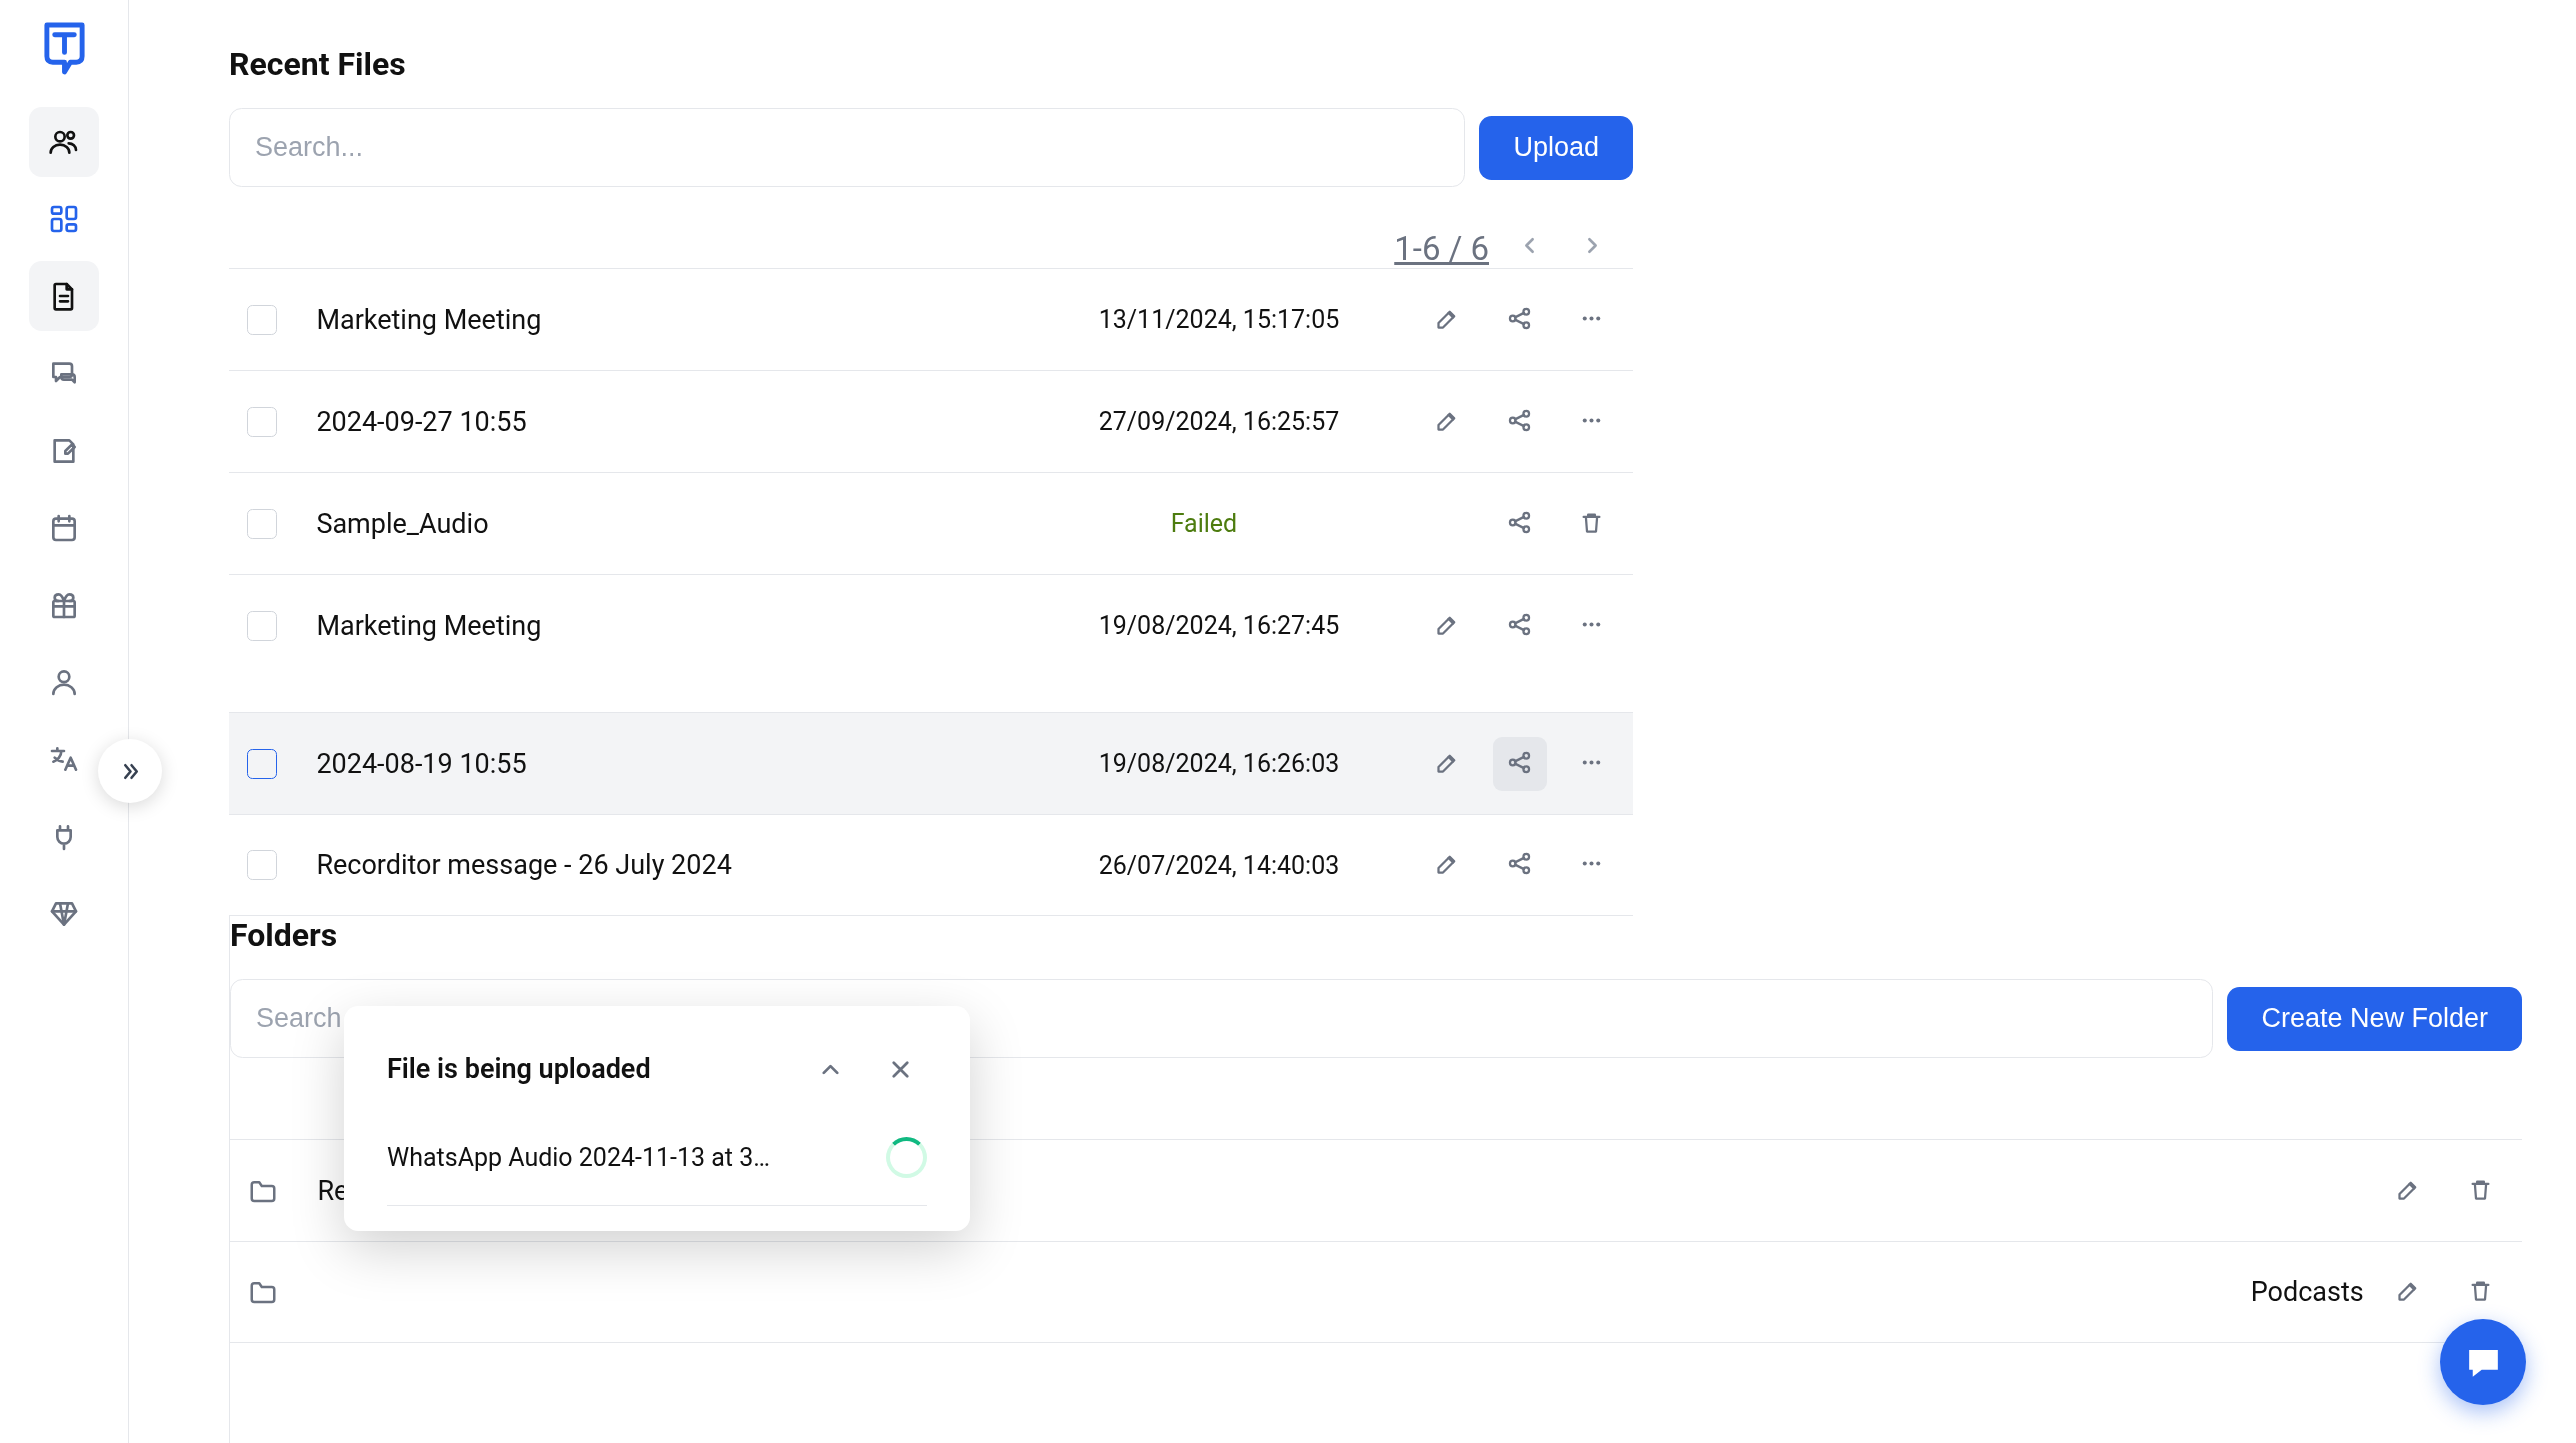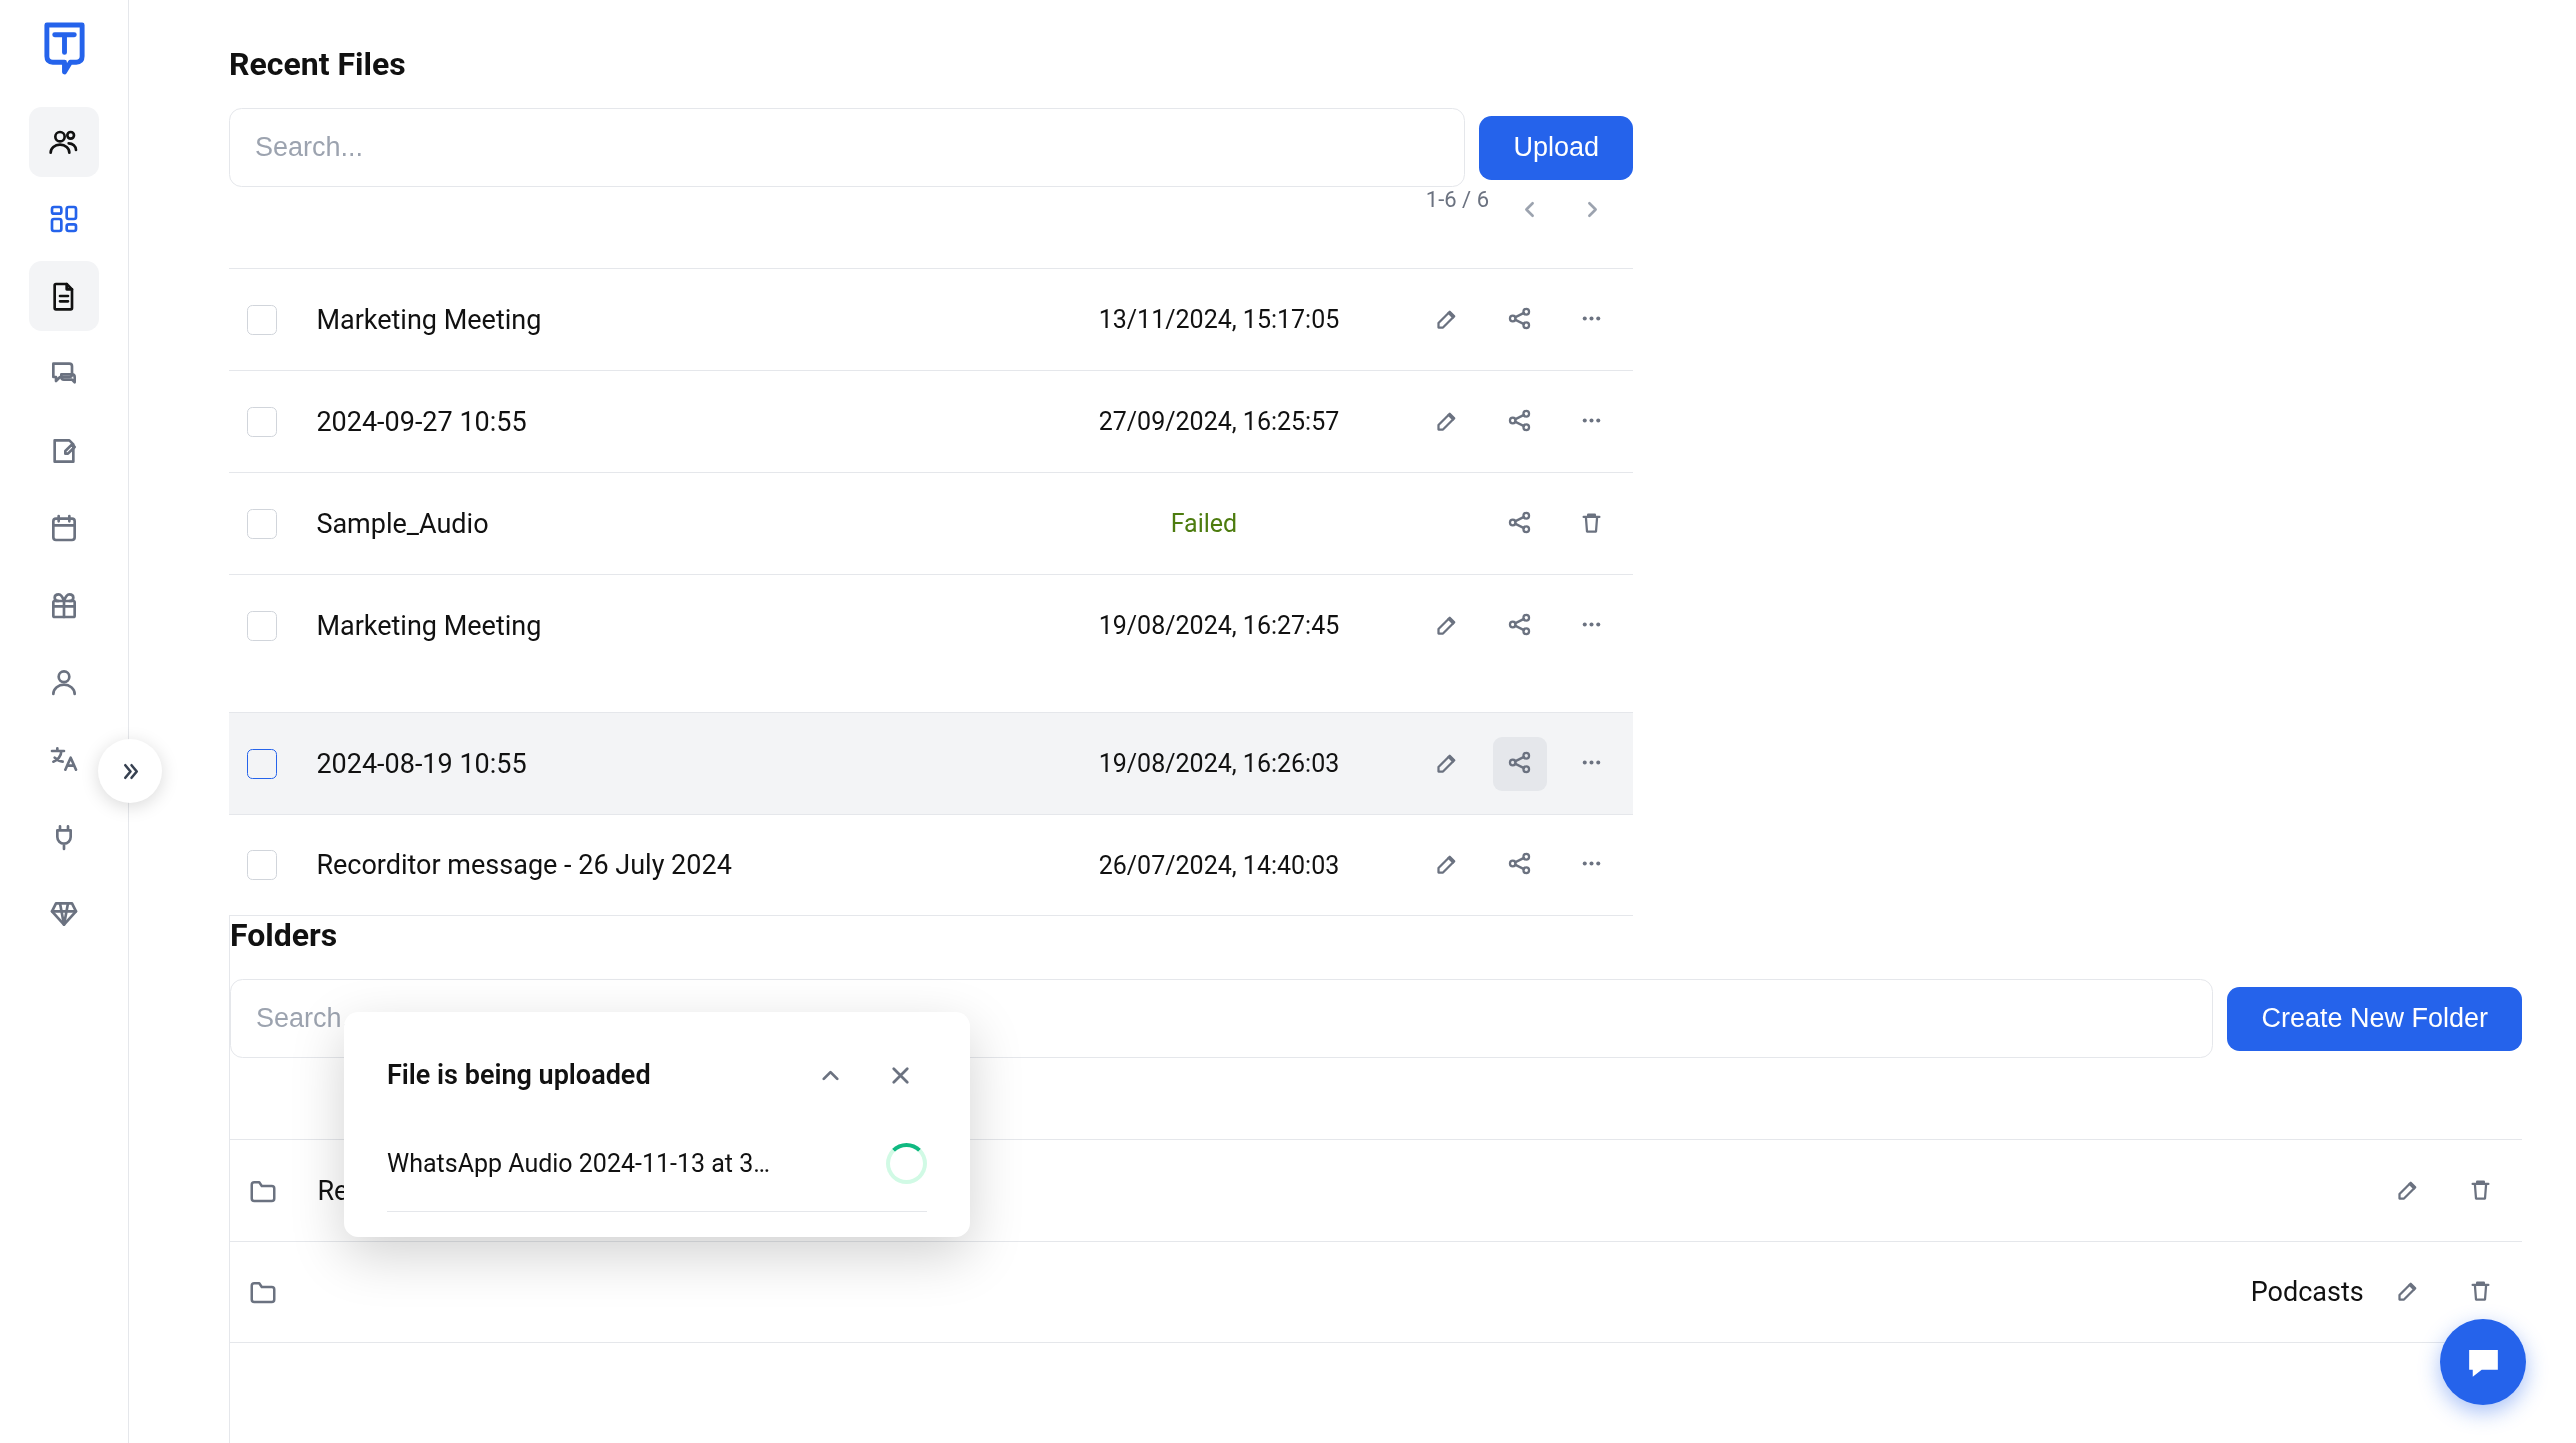--- a/index.html
+++ b/index.html
@@ -19,21 +19,21 @@
 .folders-col { flex: 1; border-left: 1.8px solid #e5e7eb; position: relative; min-width: 778px; }
 
 h2 { font-size: 32px; font-weight: 700; margin-bottom: 25px; }
 
 .row-top { display:flex; gap: 14.3px; align-items:center; }
 .search { flex: 1; height: 79px; border: 1.8px solid #e5e7eb; border-radius: 12.5px; padding: 0 25px; font-size: 27px; color: #111; outline: none; }
 .search::placeholder { color: #9ca3af; }
 .btn-primary { height: 64px; padding: 0 34px; background: #2563eb; color: #fff; border: none; border-radius: 12.5px; font-size: 27px; font-weight: 500; cursor: pointer; }
 
 
-.pagination { display:flex; align-items:flex-start; justify-content:flex-end; gap: 18px; height: 81px; padding-right: 18px; font-size: 22px; color: #6b7280; }
+.pagination { display:flex; align-items:flex-end; justify-content:flex-end; gap: 18px; height: 81px; padding-right: 18px; font-size: 33px; color: #6b7280; text-decoration: underline; }
 .page-btn { width: 45px; height: 45px; display:flex; align-items:center; justify-content:center; cursor:pointer; border-radius: 7.2px; }
 .page-btn svg { width:25px; height:25px; }
 
 
 .file-row, .folder-row { height: 102px; border-top: 1.8px solid #e5e7eb; display:flex; align-items:center; padding: 0 14.3px 0 7.2px; gap: 18px; }
 .file-list > .file-row:last-child { border-bottom: 1.8px solid #e5e7eb; }
 .folder-list > .folder-row:last-child { border-bottom: 1.8px solid #e5e7eb; text-align: right; }
 .file-row.hover { background: #f3f4f6; margin-top: 36px; }
 .file-row.hover .checkbox { border-color: #2563eb; }
 .checkbox { width: 30px; height: 30px; border: 1.8px solid #d1d5db; border-radius: 5.4px; margin: 0 21.5px 0 10.7px; cursor:pointer; flex-shrink:0; }
@@ -41,21 +41,21 @@
 .file-date { font-size: 25px; color: #111; width: 304px; text-align: left; }
 .file-status-failed { font-size: 25px; color: #4d7c0f; width: 304px; }
 .action-btn { width: 54px; height: 54px; display:flex; align-items:center; justify-content:center; cursor:pointer; border-radius: 9px; }
 .action-btn.hover { background: #e5e7eb; }
 .action-btn svg { width: 27px; height: 27px; }
 
 .folder-icon { width: 30px; height: 30px; margin: 0 21.5px 0 10.7px; }
 .folder-name { flex:1; font-size: 27px; }
 
 
-.toast { position: absolute; top: 96px; left: 114px; width: 626px; background: #fff; border-radius: 14.3px; box-shadow: 0 18px 54px rgba(0,0,0,0.18); padding: 36px 43px 25px 43px; z-index: 100; }
+.toast { position: absolute; top: 90px; left: 114px; width: 626px; background: #fff; border-radius: 14.3px; box-shadow: 0 18px 54px rgba(0,0,0,0.18); padding: 36px 43px 25px 43px; z-index: 100; }
 .toast-header { display:flex; align-items:center; justify-content: space-between; margin-bottom: 25px; }
 .toast-title { font-size: 27px; font-weight: 600; }
 .toast-actions { display:flex; gap: 16px; }
 .toast-item { display:flex; align-items:center; justify-content: space-between; border-bottom: 1.8px solid #e5e7eb; padding: 16px 0 27px 0; }
 .toast-file { font-size: 25px; color: #111; max-width: 447px; white-space: nowrap; overflow: hidden; text-overflow: ellipsis; }
 .spinner { width: 41px; height: 41px; border: 4.5px solid #d1fae5; border-top-color: #10b981; border-radius: 50%; animation: spin 1s linear infinite; }
 @keyframes spin { to { transform: rotate(360deg); } }
 
 
 .chat-fab { position: absolute; right: 50px; bottom: 38px; width: 86px; height: 86px; border-radius: 50%; background: #2563eb; display:flex; align-items:center; justify-content:center; cursor:pointer; box-shadow: 0 7.2px 21.5px rgba(37,99,235,0.4); }

